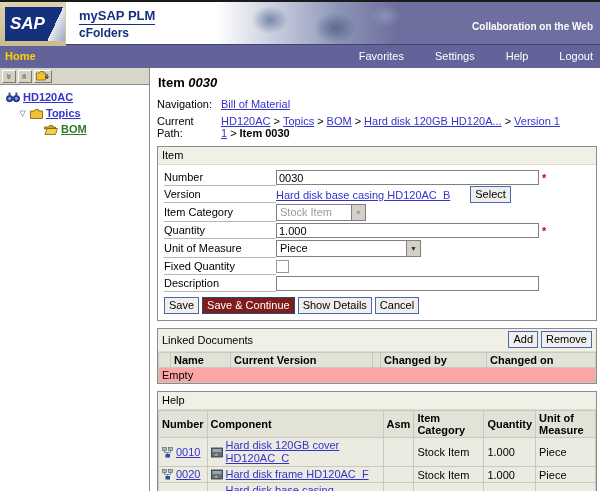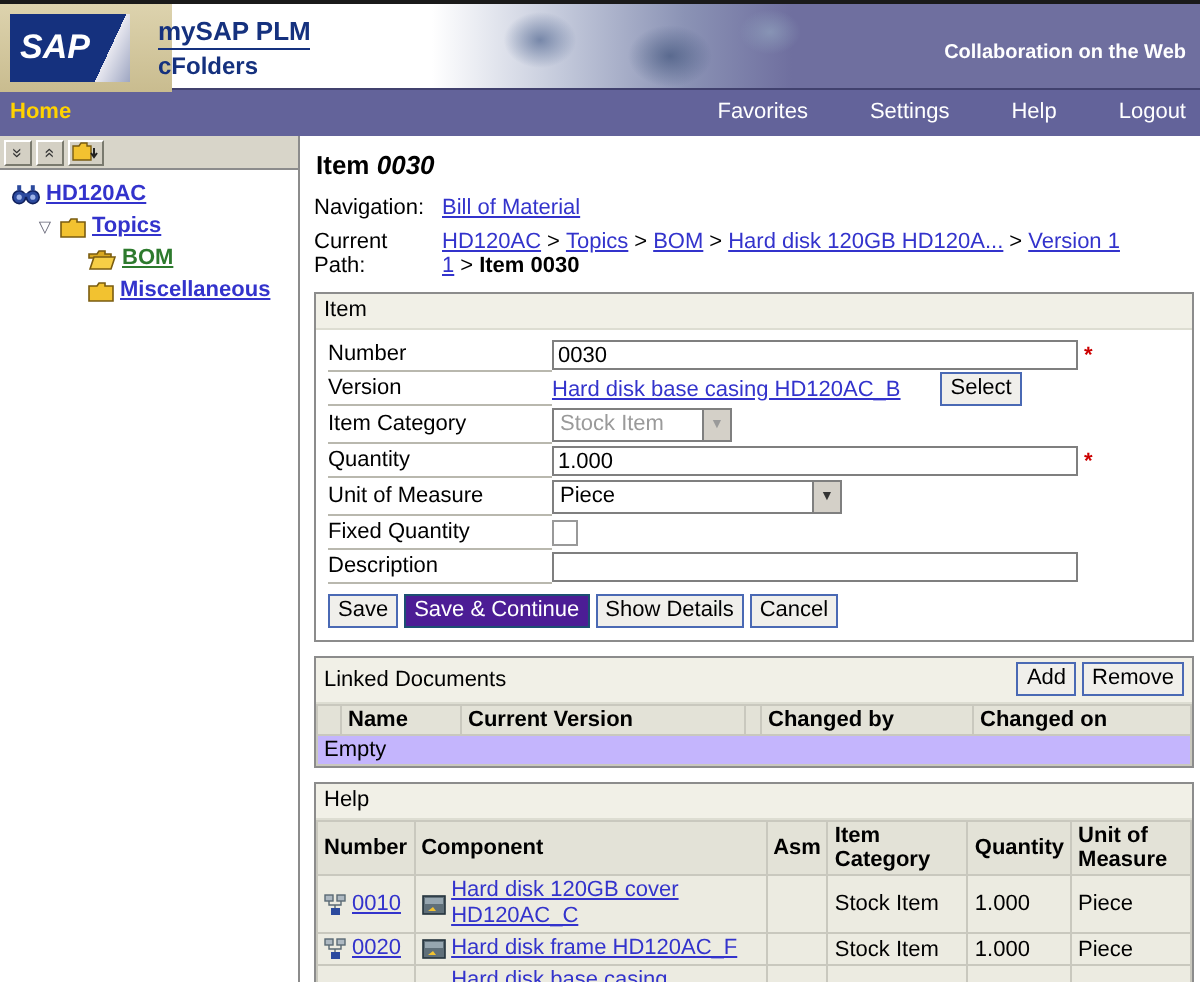--- a/index.html
+++ b/index.html
@@ -8,21 +8,21 @@
 
   
   .banner { position:relative; height:44px;
     background:linear-gradient(90deg,#ffffff 0%,#ffffff 36%,#c2c8da 47%,#8b93b5 57%,#6f6f9f 66%,#6f6f9f 100%);
     border-top:2px solid #1a1a1a; }
   .photo { position:absolute; left:225px; top:0; width:200px; height:44px;
     background:
       radial-gradient(ellipse 26px 20px at 45px 18px, rgba(90,110,150,.75) 0%, rgba(90,110,150,0) 70%),
       radial-gradient(ellipse 30px 22px at 110px 26px, rgba(60,80,120,.65) 0%, rgba(60,80,120,0) 70%),
       radial-gradient(ellipse 22px 16px at 160px 14px, rgba(140,155,185,.8) 0%, rgba(140,155,185,0) 70%); }
-  .logo-area { position:absolute; left:0; top:0; width:86px; height:44px;
+  .logo-area { position:absolute; left:0; top:0; width:66px; height:44px;
     background:linear-gradient(180deg,#ddd3ae 0%,#c9bc8f 100%); padding:5px 4px 5px 5px; }
   .sap-logo { position:relative; width:60px; height:34px; background:#15317e; overflow:hidden;
     display:flex; align-items:center; }
   .sap-logo span { color:#fff; font-weight:bold; font-style:italic; font-size:17px; padding-left:5px;
     letter-spacing:0px; position:relative; z-index:2; }
   .sap-logo::after { content:""; position:absolute; right:-8px; top:0; width:30px; height:100%;
     background:linear-gradient(115deg, transparent 44%, #e8e8f0 44%, #7d89ad 100%); }
   .brand { position:absolute; left:79px; top:6px; }
   .brand-top { color:#15317e; font-weight:bold; font-size:13px; border-bottom:1px solid #15317e; padding-bottom:1px; }
   .brand-sub { color:#15317e; font-weight:bold; font-size:12px; margin-top:1px; }
@@ -82,29 +82,29 @@
   .ddl { height:17px; border:1px solid #7f7f7f; background:#fff; display:inline-flex; align-items:stretch; }
   .ddl-text { padding:1px 3px; flex:1; white-space:nowrap; overflow:hidden; }
   .ddl-arrow { width:14px; background:#d4d0c8; border-left:1px solid #7f7f7f;
     display:flex; align-items:center; justify-content:center; font-size:7px; color:#333; }
   .ddl.disabled .ddl-text { color:#9a9a9a; }
   .ddl.disabled .ddl-arrow { color:#9a9a9a; }
   .cb { width:13px; height:13px; border:1px solid #999; background:#fff; }
   .select-btn { margin-left:20px; }
   .btn { font-family:"Liberation Sans",sans-serif; font-size:11px; padding:1px 4px 2px;
     background:#f0efeb; border:1px solid #4a69b4; color:#000; cursor:pointer; }
-  .btn.primary { background:#4c1d95; color:#fff; border-color:#1c4f73; }
+  .btn.primary { background:#7f1d1d; color:#fff; border-color:#1c4f73; }
   .btn-row { margin-top:5px; display:flex; gap:3px; }
 
   
   table { border-collapse:collapse; width:100%; font-size:11px; }
   th { background:#e3e2d7; font-weight:bold; text-align:left; padding:1px 3px; height:15px;
     border:1px solid #c9c8be; }
   td { background:#ecebe1; padding:1px 3px; border:1px solid #c9c8be; vertical-align:middle; }
-  td.empty-row { background:#c4b5fd; }
+  td.empty-row { background:#fca5a5; }
   .cell-flex { display:flex; align-items:center; gap:3px; }
   .cell-flex .lnk { line-height:13px; }
   .mini-btns { display:flex; gap:3px; }
 </style>
 </head>
 <body>
 
 <div class="banner">
   <div class="photo"></div>
   <div class="logo-area">
@@ -172,28 +172,20 @@
       </div>
       <div class="tree-row" style="padding-left:40px">
         <span class="icon">
           <svg width="14" height="10" viewBox="0 0 14 10">
             <path d="M0.5 2 h4 l1 -1.5 h3 v1.5 h3 v2 h-11 z" fill="#d9a820" stroke="#7a5c10" stroke-width="0.8"></path>
             <path d="M1 9.5 L3 3.5 h10.5 L11.5 9.5 z" fill="#f6cf46" stroke="#7a5c10" stroke-width="0.8"></path>
           </svg>
         </span>
         <a class="green">BOM</a>
       </div>
-      <div class="tree-row" style="padding-left:40px">
-        <span class="icon">
-          <svg width="13" height="10" viewBox="0 0 13 10">
-            <path d="M0.5 2 h4 l1 -1.5 h3 v1.5 h4 v7.5 h-12 z" fill="#f2c230" stroke="#7a5c10" stroke-width="0.8"></path>
-          </svg>
-        </span>
-        <a>Miscellaneous</a>
-      </div>
     </div>
   </div>
 
   <div class="main">
 
     <div class="page-title">
       <span>Item</span>
       <i>0030</i>
     </div>
 

